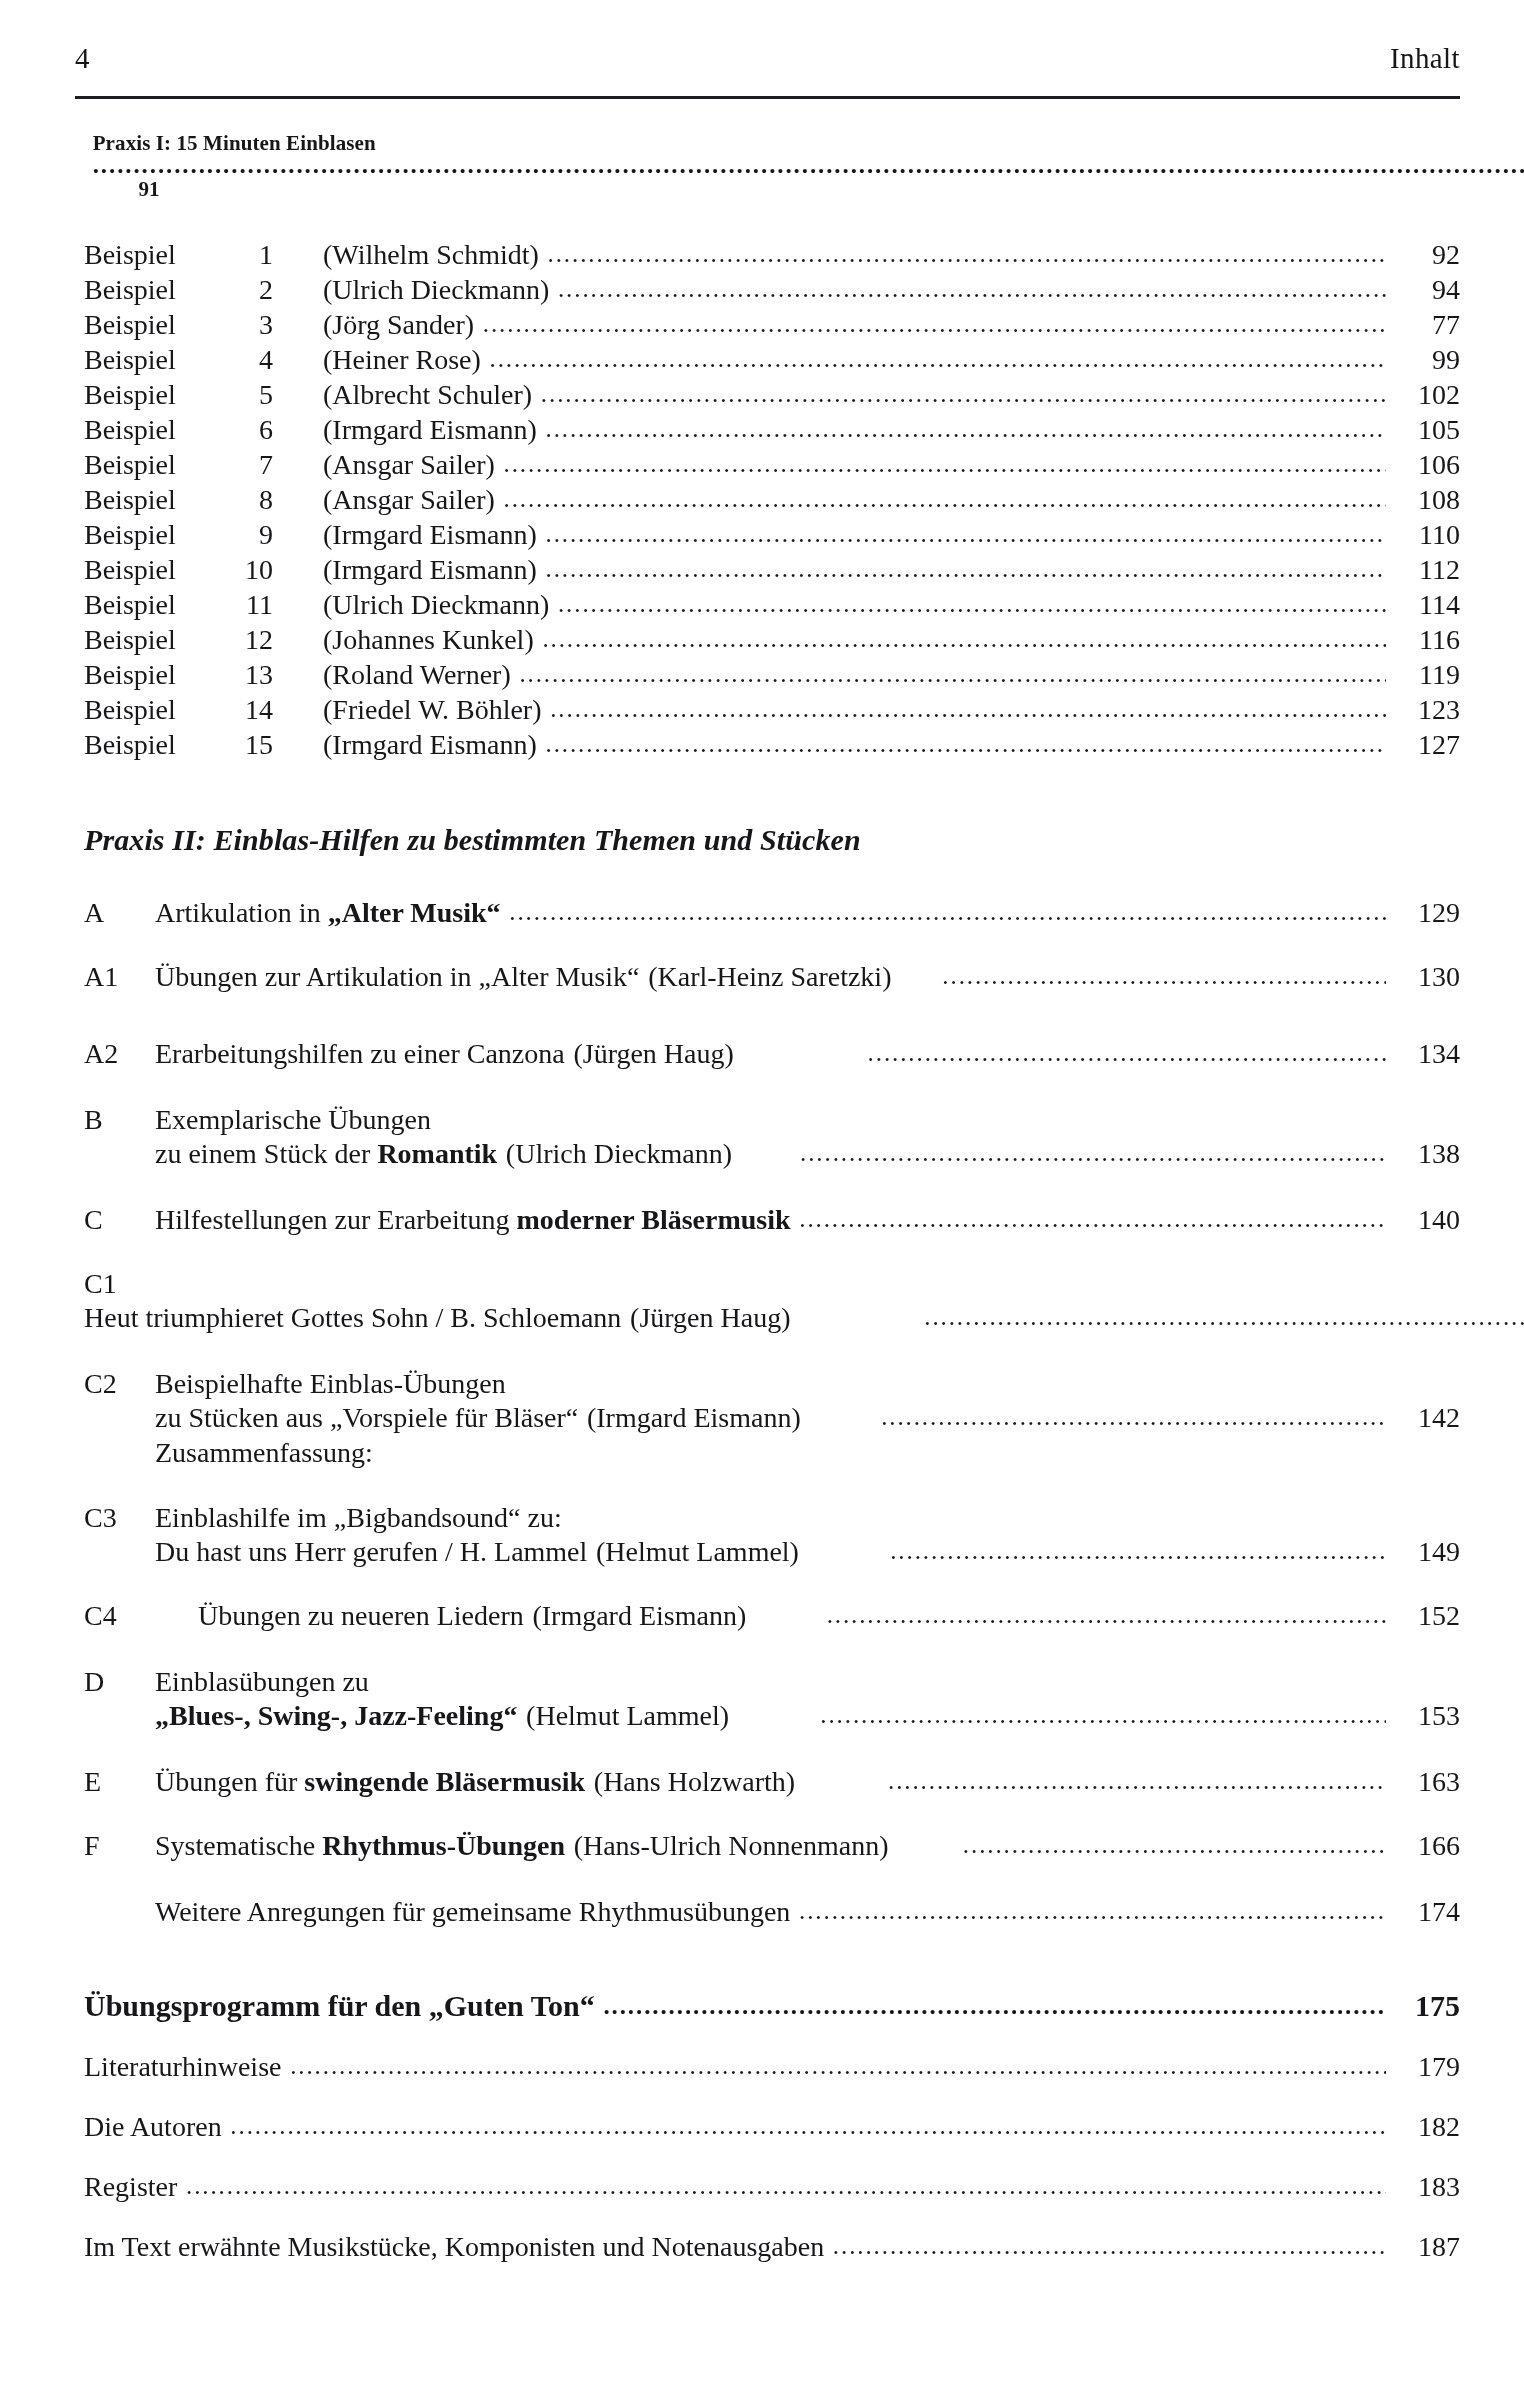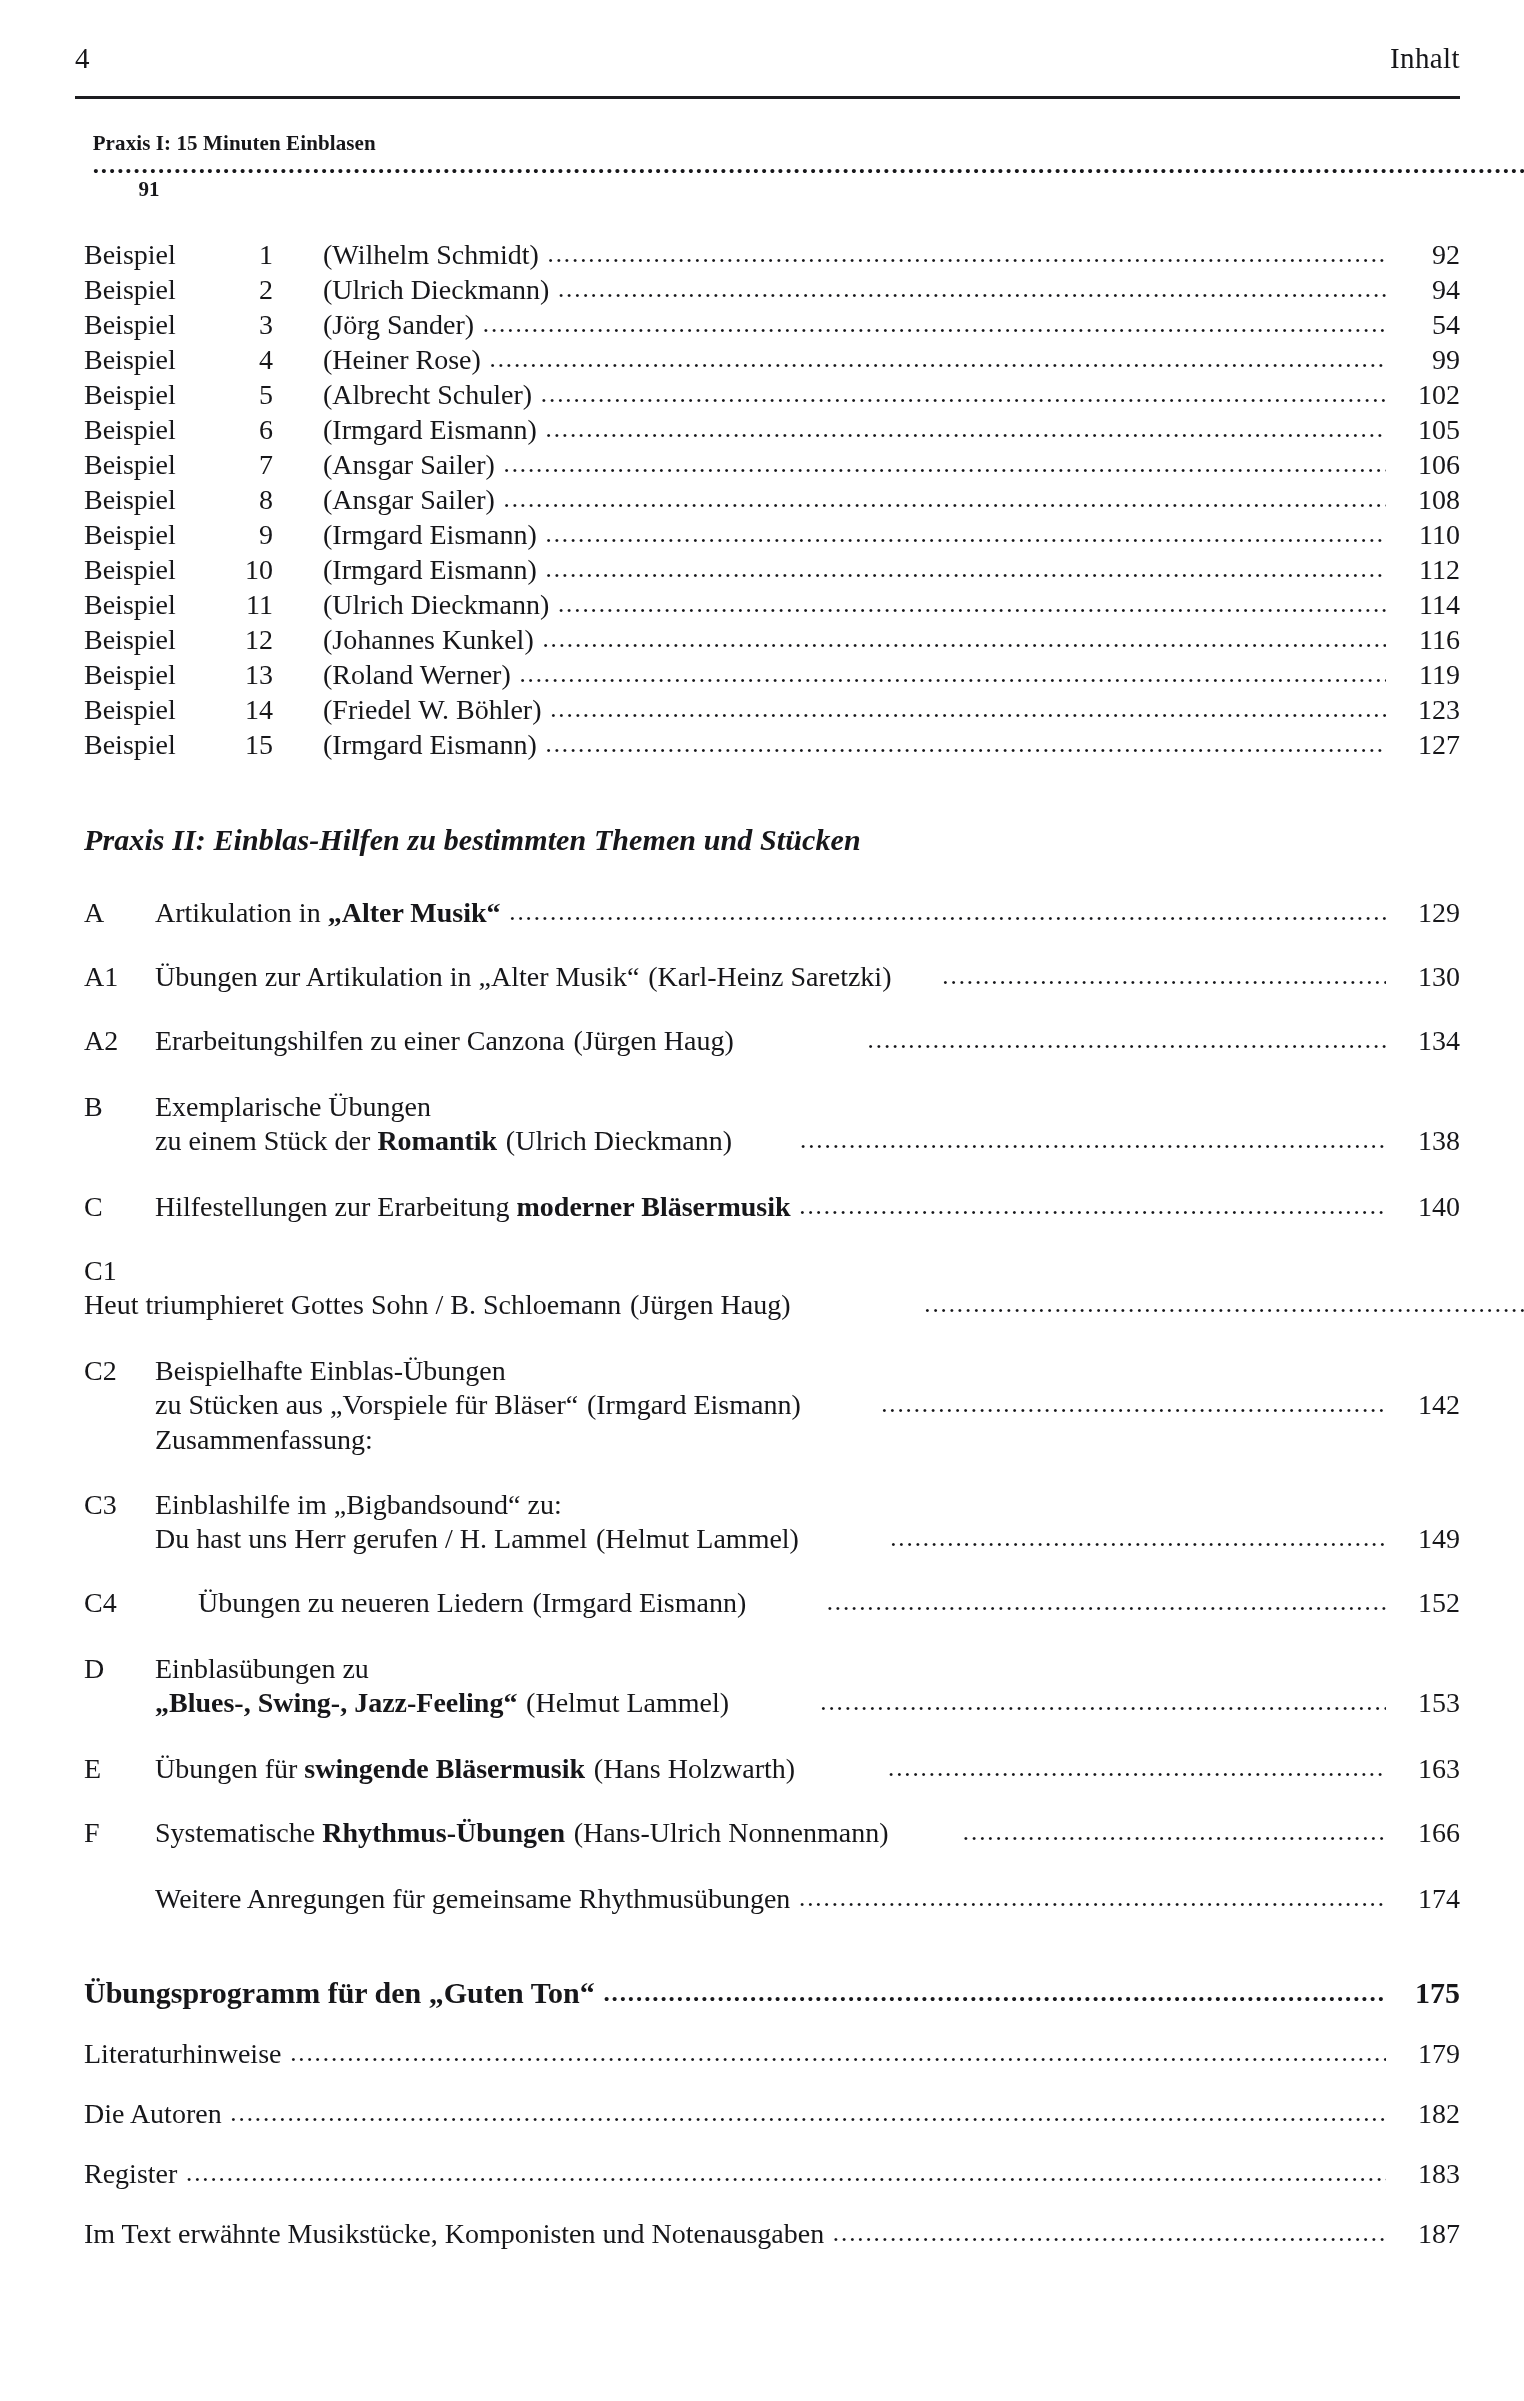--- a/index.html
+++ b/index.html
@@ -213,21 +213,21 @@
         <span class="bs-author">(Ulrich Dieckmann)</span>
         <span class="leader"></span>
         <span class="pagenum">94</span>
       </div>
 
       <div class="beispiel-row">
         <span class="bs-label">Beispiel</span>
         <span class="bs-num">3</span>
         <span class="bs-author">(Jörg Sander)</span>
         <span class="leader"></span>
-        <span class="pagenum">54</span>
+        <span class="pagenum">77</span>
       </div>
 
       <div class="beispiel-row">
         <span class="bs-label">Beispiel</span>
         <span class="bs-num">4</span>
         <span class="bs-author">(Heiner Rose)</span>
         <span class="leader"></span>
         <span class="pagenum">99</span>
       </div>
 
@@ -344,21 +344,21 @@
         <span class="sec-line">
           <span class="sec-title">Übungen zur Artikulation in „Alter Musik“</span>
           <span class="spacer-to-author"></span>
           <span class="sec-author">(Karl-Heinz Saretzki)</span>
           <span class="leader leader-tight"></span>
           <span class="pagenum">130</span>
         </span>
       </span>
     </div>
 
-    <div class="sec" style="margin-top:29px;">
+    <div class="sec" style="margin-top:42px;">
       <span class="sec-key">A2</span>
       <span class="sec-body">
         <span class="sec-line">
           <span class="sec-title">Erarbeitungshilfen zu einer Canzona</span>
           <span class="spacer-to-author"></span>
           <span class="sec-author">(Jürgen Haug)</span>
           <span class="leader leader-tight"></span>
           <span class="pagenum">134</span>
         </span>
       </span>

